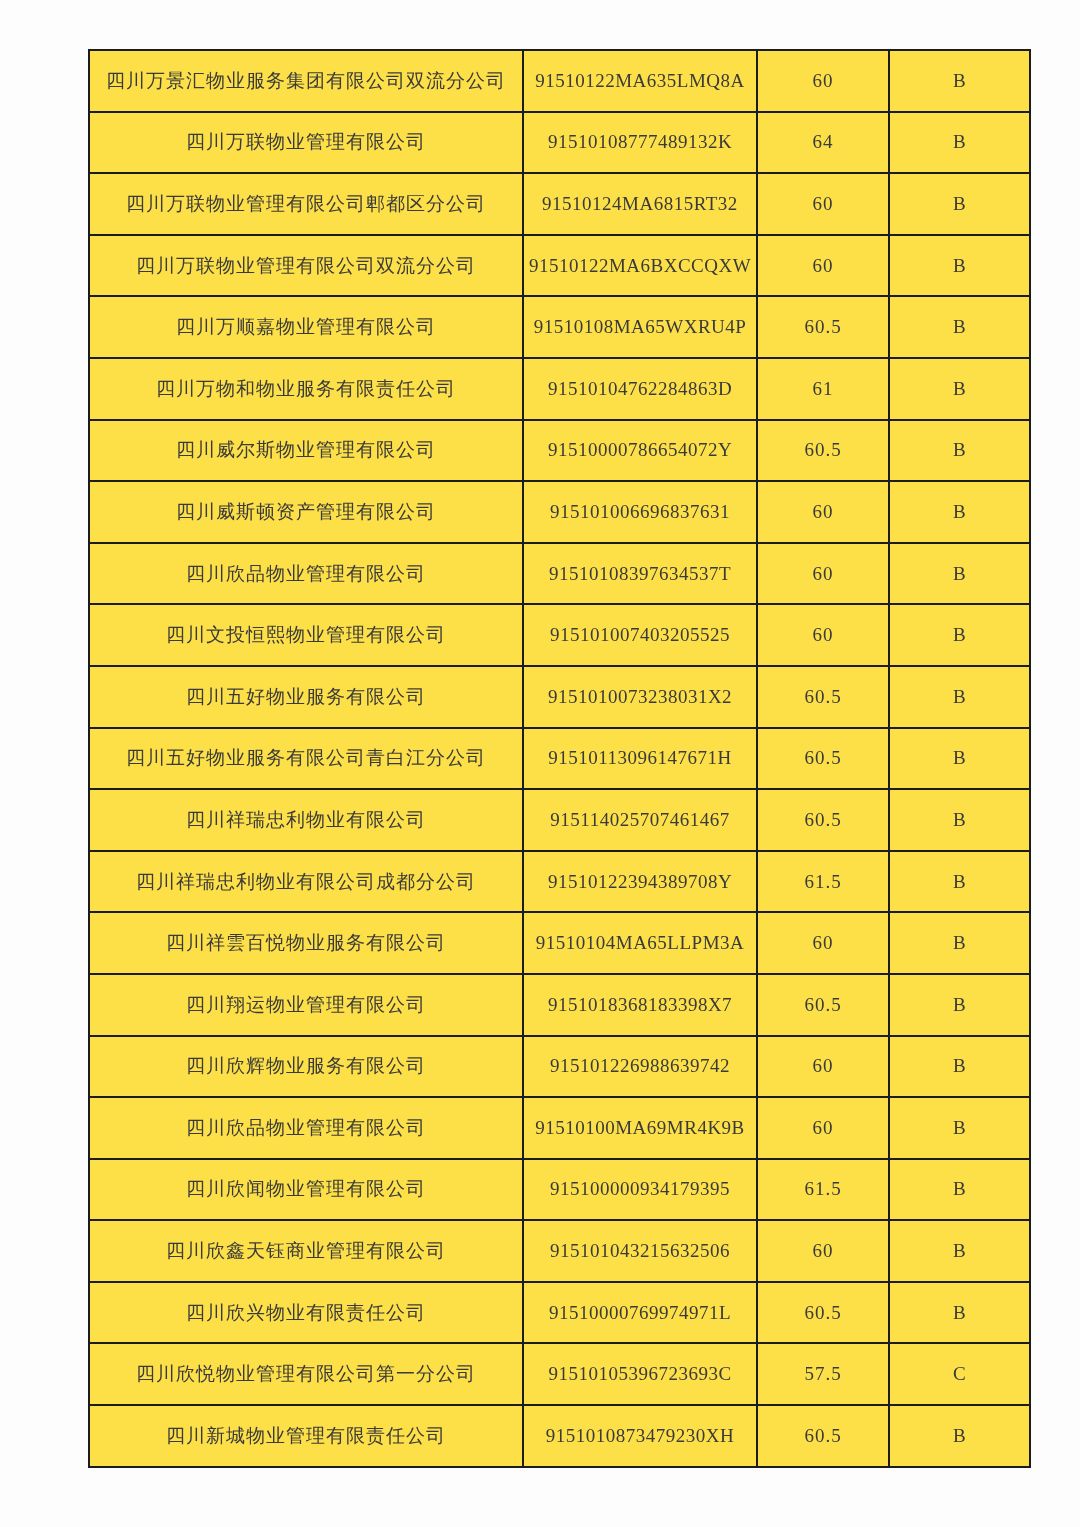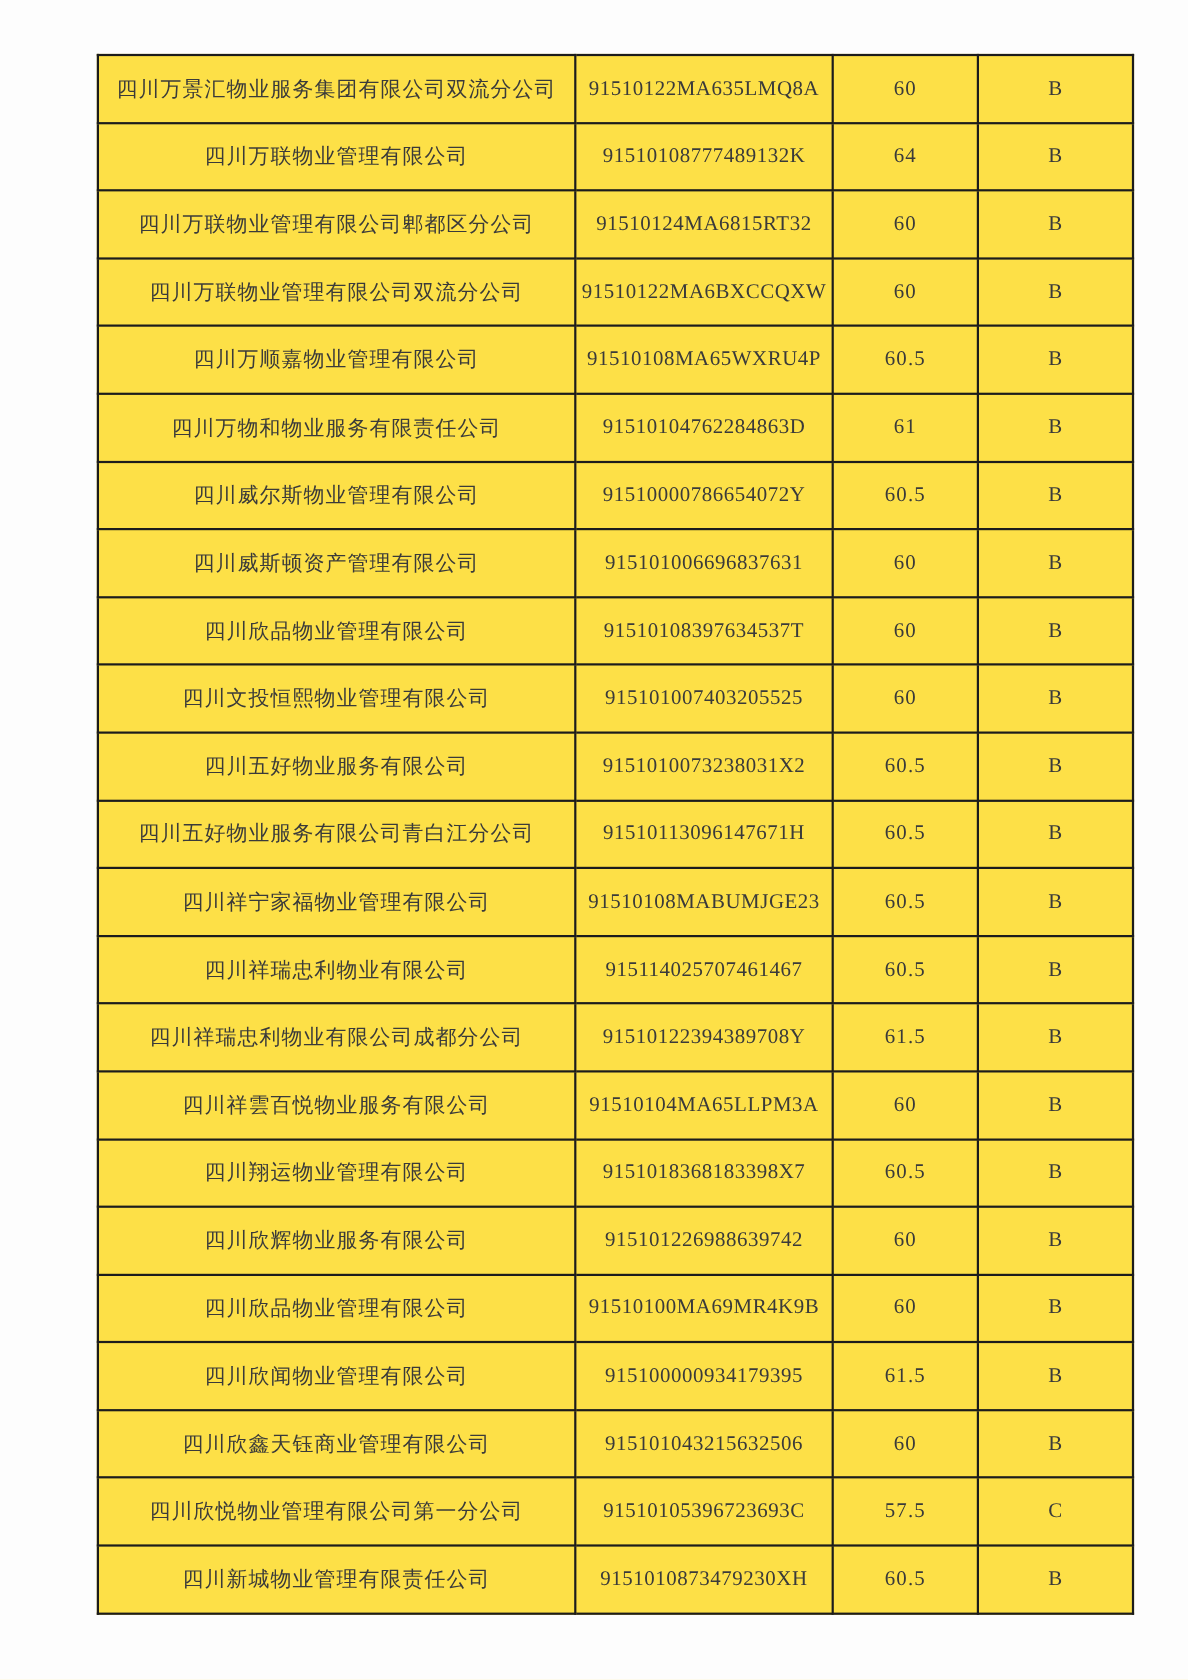--- a/index.html
+++ b/index.html
@@ -134,26 +134,20 @@
     <td class="c-rating">B</td>
   </tr>
 
   <tr>
     <td class="c-name">四川五好物业服务有限公司青白江分公司</td>
     <td class="c-code">91510113096147671H</td>
     <td class="c-score">60.5</td>
     <td class="c-rating">B</td>
   </tr>
 
-  <tr>
-    <td class="c-name">四川祥宁家福物业管理有限公司</td>
-    <td class="c-code">91510108MABUMJGE23</td>
-    <td class="c-score">60.5</td>
-    <td class="c-rating">B</td>
-  </tr>
 
   <tr>
     <td class="c-name">四川祥瑞忠利物业有限公司</td>
     <td class="c-code">915114025707461467</td>
     <td class="c-score">60.5</td>
     <td class="c-rating">B</td>
   </tr>
 
   <tr>
     <td class="c-name">四川祥瑞忠利物业有限公司成都分公司</td>
@@ -198,20 +192,26 @@
     <td class="c-rating">B</td>
   </tr>
 
   <tr>
     <td class="c-name">四川欣鑫天钰商业管理有限公司</td>
     <td class="c-code">915101043215632506</td>
     <td class="c-score">60</td>
     <td class="c-rating">B</td>
   </tr>
 
+  <tr>
+    <td class="c-name">四川欣兴物业有限责任公司</td>
+    <td class="c-code">91510000769974971L</td>
+    <td class="c-score">60.5</td>
+    <td class="c-rating">B</td>
+  </tr>
 
   <tr>
     <td class="c-name">四川欣悦物业管理有限公司第一分公司</td>
     <td class="c-code">91510105396723693C</td>
     <td class="c-score">57.5</td>
     <td class="c-rating">C</td>
   </tr>
 
   <tr>
     <td class="c-name">四川新城物业管理有限责任公司</td>

